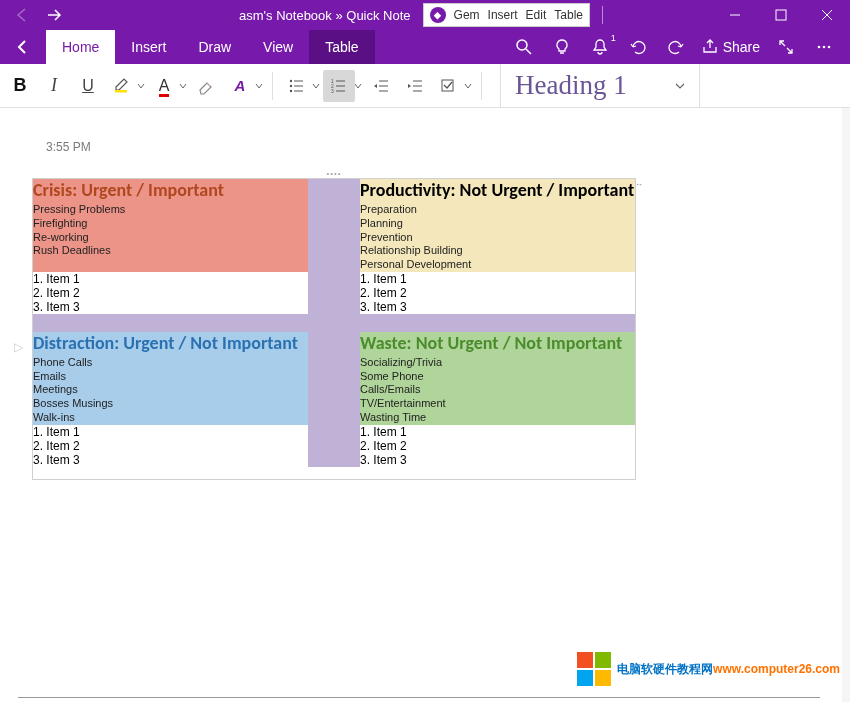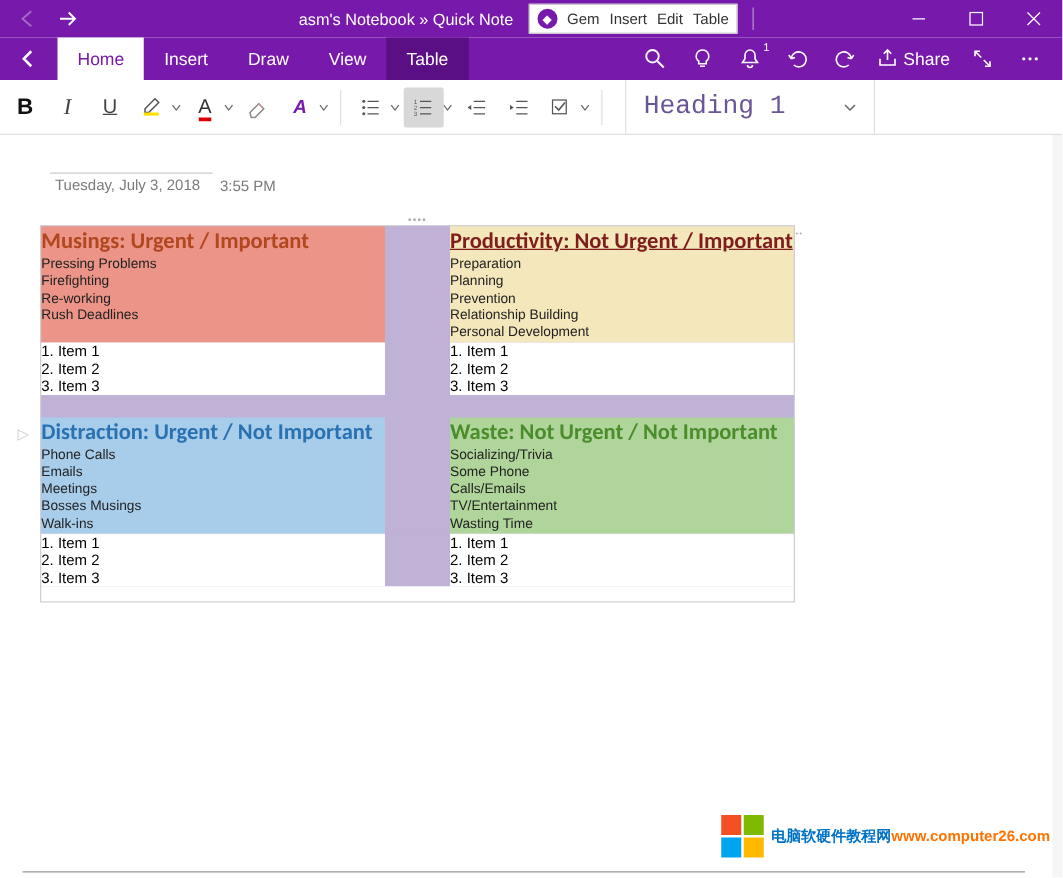--- a/index.html
+++ b/index.html
@@ -33,41 +33,41 @@
 .tool-dd { width: 10px; height: 10px; display: flex; align-items: center; justify-content: center; margin-left: -4px; }
 .bold { font-weight: bold; font-size: 18px; color: #111; }
 .italic { font-style: italic; font-family: 'Times New Roman', serif; font-size: 18px; }
 .underline { text-decoration: underline; font-size: 16px; }
 .fontcolor-icon { font-size: 16px; color: #333; position: relative; }
 .fontcolor-icon::after { content: ''; position: absolute; bottom: -2px; left: 0; width: 100%; height: 3px; background: #d00; }
 .divider { width: 1px; height: 28px; background: #e0e0e0; margin: 0 6px; }
 .list-icon svg { width: 16px; height: 16px; }
 .tool-btn.active { background: #d8d8d8; }
 .style-select { margin-left: 10px; flex: 1; display: flex; align-items: center; height: 100%; border-left: 1px solid #e0e0e0; border-right: 1px solid #e0e0e0; padding: 0 14px; max-width: 200px; cursor: pointer; justify-content: space-between; }
-.style-select .label { color: #6a5596; font-size: 21px; font-family: Liberation Mono, monospace; }
+.style-select .label { color: #6a5596; font-size: 27px; font-family: Liberation Serif, serif; }
 
 .canvas { position: relative; padding: 30px 8px 0 8px; height: calc(702px - 30px - 34px - 44px); overflow: hidden; }
 .date-area { display: flex; gap: 0; margin-left: 32px; margin-bottom: 14px; color: #7a7a7a; font-size: 12px; align-items: flex-end; }
 .date-text { border-bottom: 1px solid transparent; padding: 2px 6px 2px 4px; min-width: 130px; }
 .time-text { padding: 2px 6px; min-width: 60px; }
 .grip-top { display: flex; flex-direction: column; align-items: center; }
 .grip-top .dots-row { text-align:center; color:#aaa; letter-spacing:1px; font-size:8px; height:8px; line-height:8px; }
 .note-container { border: 1px solid #d0d0d0; margin-left: 24px; position: relative; width: 604px; }
 .resize-handle { position: absolute; top: 0; right: -6px; width: 6px; height: 8px; color: #888; font-size: 8px; }
 .matrix { width: 100%; background: #c0b1d6; border-collapse: separate; border-spacing: 0; table-layout: fixed; }
 .matrix td { vertical-align: top; padding: 0; }
 .matrix .pad-col { width: 52px; }
 .matrix tr.content-row > td.pad-col, .matrix tr.row-gap td { background: #c0b1d6; }
 .matrix tr.items-row > td.pad-col { background: #c0b1d6; }
 .matrix tr.row-gap td { height: 18px; }
 .quad-head { padding: 4px 8px 6px 8px; font-size: 11px; color: #222; }
 .quad-head .title { font-size: 18px; font-weight: bold; margin-bottom: 2px; font-family: Calibri, sans-serif; }
 .quad-head .sub { line-height: 1.25; }
 .crisis { background: #ec9488; } .crisis .title { color: #b0471f; }
-.productivity { background: #f4e7bb; } .productivity .title { color: #7f1d1d; text-decoration: underline; }
+.productivity { background: #f4e7bb; } .productivity .title { color: #000000; }
 .distraction { background: #a8cdeb; } .distraction .title { color: #2a71b1; }
 .waste { background: #b0d59a; } .waste .title { color: #4b8c2d; }
 .items-cell { background: #fff; padding: 6px 8px 14px 8px; font-size: 12px; }
 .items-cell ol { list-style-position: inside; padding-left: 0; }
 .items-cell ol li { padding-left: 0; }
 .matrix tr.bottom-pad td { height: 12px; background: #fff; }
 
 .cursor-indicator { position: absolute; left: 14px; top: 232px; color: #ccc; font-size: 12px; transform: rotate(0deg); }
 
 .watermark { position: absolute; right: 10px; bottom: 16px; display: flex; align-items: center; gap: 6px; }
@@ -301,35 +301,34 @@
   <div class="style-select">
     <span class="label">Heading 1</span>
     <svg width="10" height="10">
         <path d="M1 3 L5 7 L9 3" stroke="#666" fill="none" stroke-width="1.2"></path>
       </svg>
   </div>
 </div>
 
 <div class="canvas">
   <div class="date-area">
-    <span class="date-text" style="border-top:1.5px solid #ccc;">Tuesday, July 3, 2018</span>
     <span class="time-text">3:55 PM</span>
   </div>
 
   <span class="cursor-indicator">▷</span>
 
   <div class="grip-top" style="margin-left:24px; width:604px;">
     <div class="dots-row">••••</div>
   <div class="note-container" style="margin-left:0;">
     <div class="resize-handle">↔</div>
     <table class="matrix">
       <tbody>
             <tr class="content-row">
         <td class="quad-head crisis">
-          <div class="title">Musings: Urgent / Important</div>
+          <div class="title">Crisis: Urgent / Important</div>
           <div class="sub">
             <div>Pressing Problems</div>
             <div>Firefighting</div>
             <div>Re-working</div>
             <div>Rush Deadlines</div>
           </div>
         </td>
         <td class="pad-col"></td>
         <td class="quad-head productivity">
           <div class="title">Productivity: Not Urgent / Important</div>

